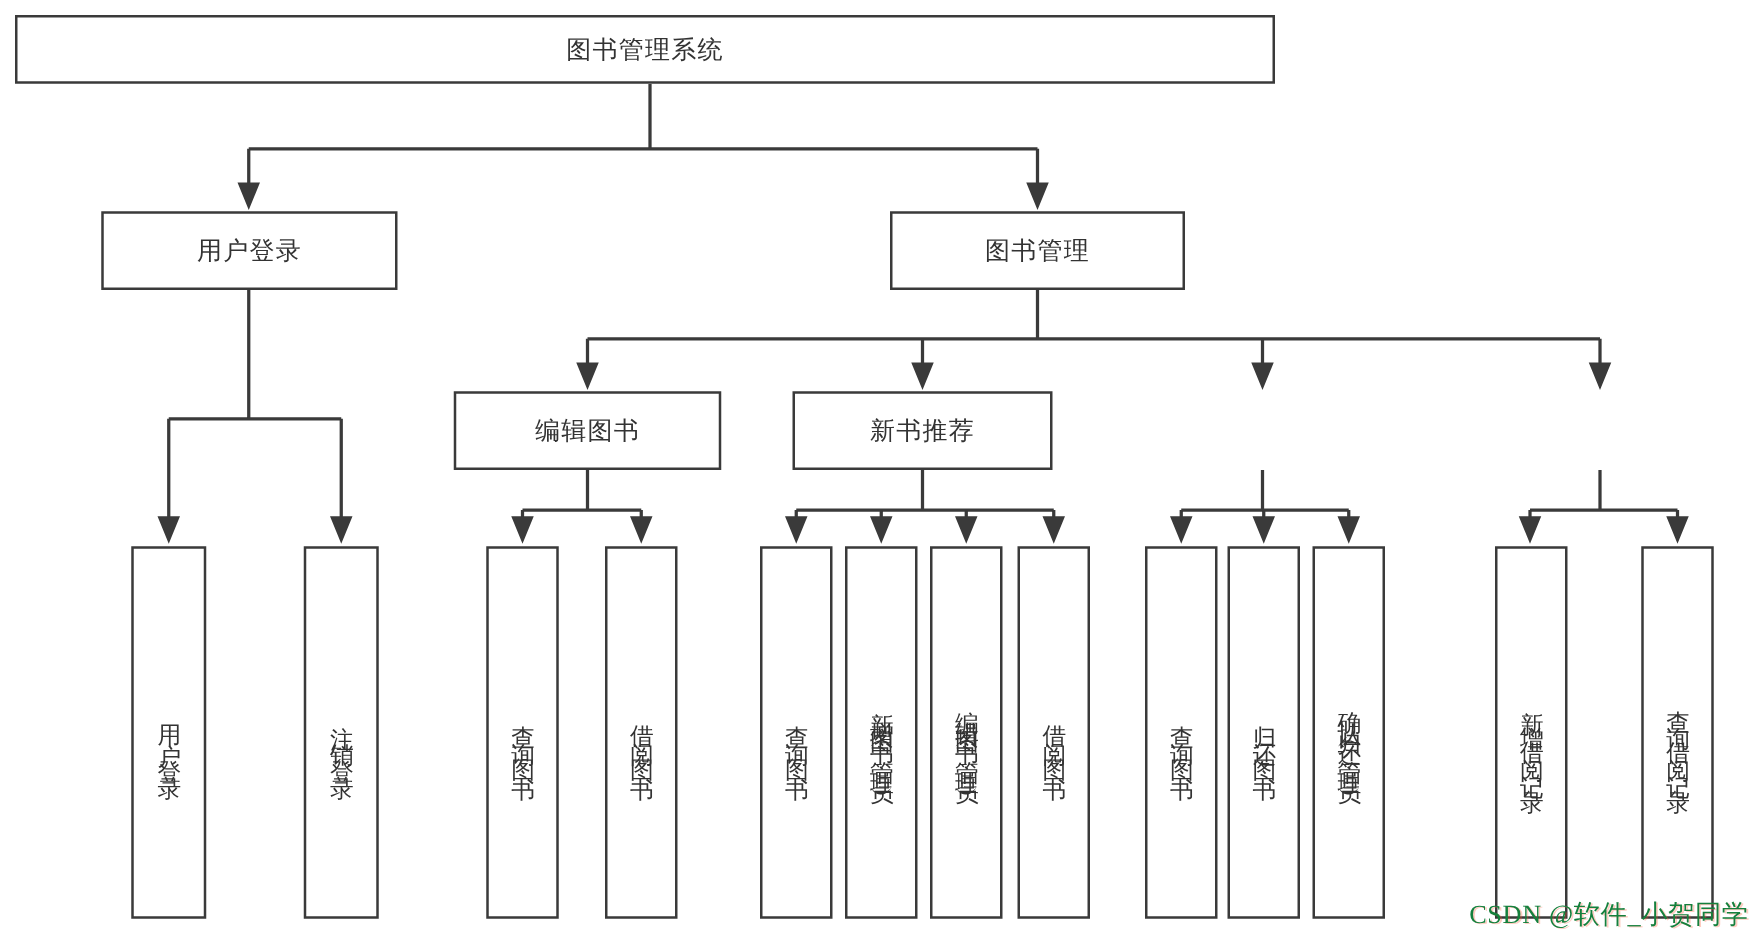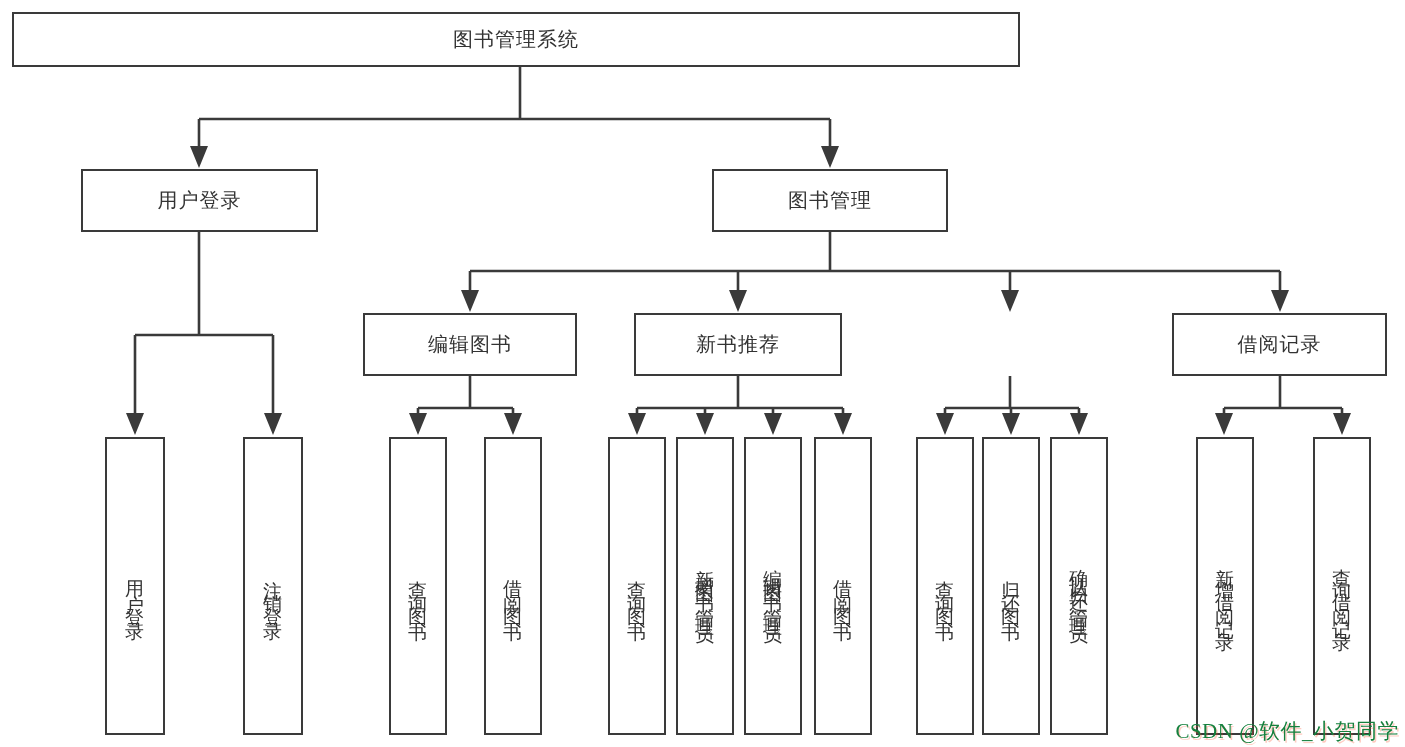--- a/index.html
+++ b/index.html
@@ -93,23 +93,20 @@
   <div class="box" style="left:712px; top:169px; width:236px; height:63px;">
     <span class="hlabel">图书管理</span>
   </div>
 
   <div class="box" style="left:363px; top:313px; width:214px; height:63px;">
     <span class="hlabel">编辑图书</span>
   </div>
   <div class="box" style="left:634px; top:313px; width:208px; height:63px;">
     <span class="hlabel">新书推荐</span>
   </div>
-  <div class="box" style="left:1172px; top:313px; width:215px; height:63px;">
-    <span class="hlabel">借阅记录</span>
-  </div>
 
   <div class="box leaf" style="left:105px; top:437px; width:60px; height:298px;">
     <span class="vtext sp14">用户登录</span>
   </div>
   <div class="box leaf" style="left:243px; top:437px; width:60px; height:298px;">
     <span class="vtext sp14">注销登录</span>
   </div>
 
   <div class="box leaf" style="left:389px; top:437px; width:58px; height:298px;">
     <span class="vtext sp14">查询图书</span>

